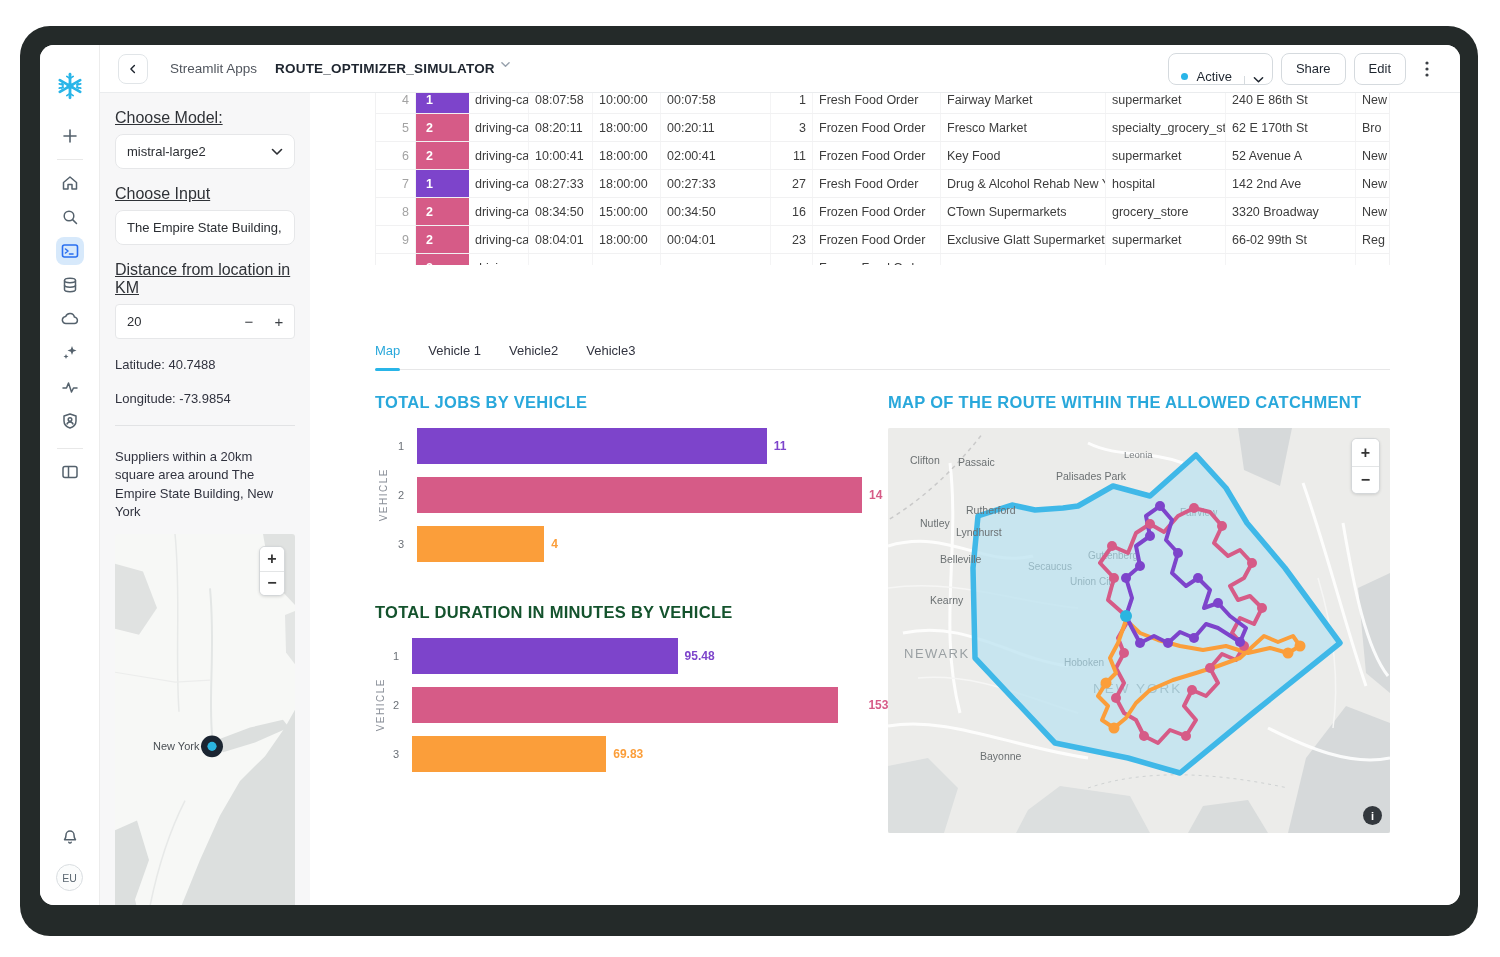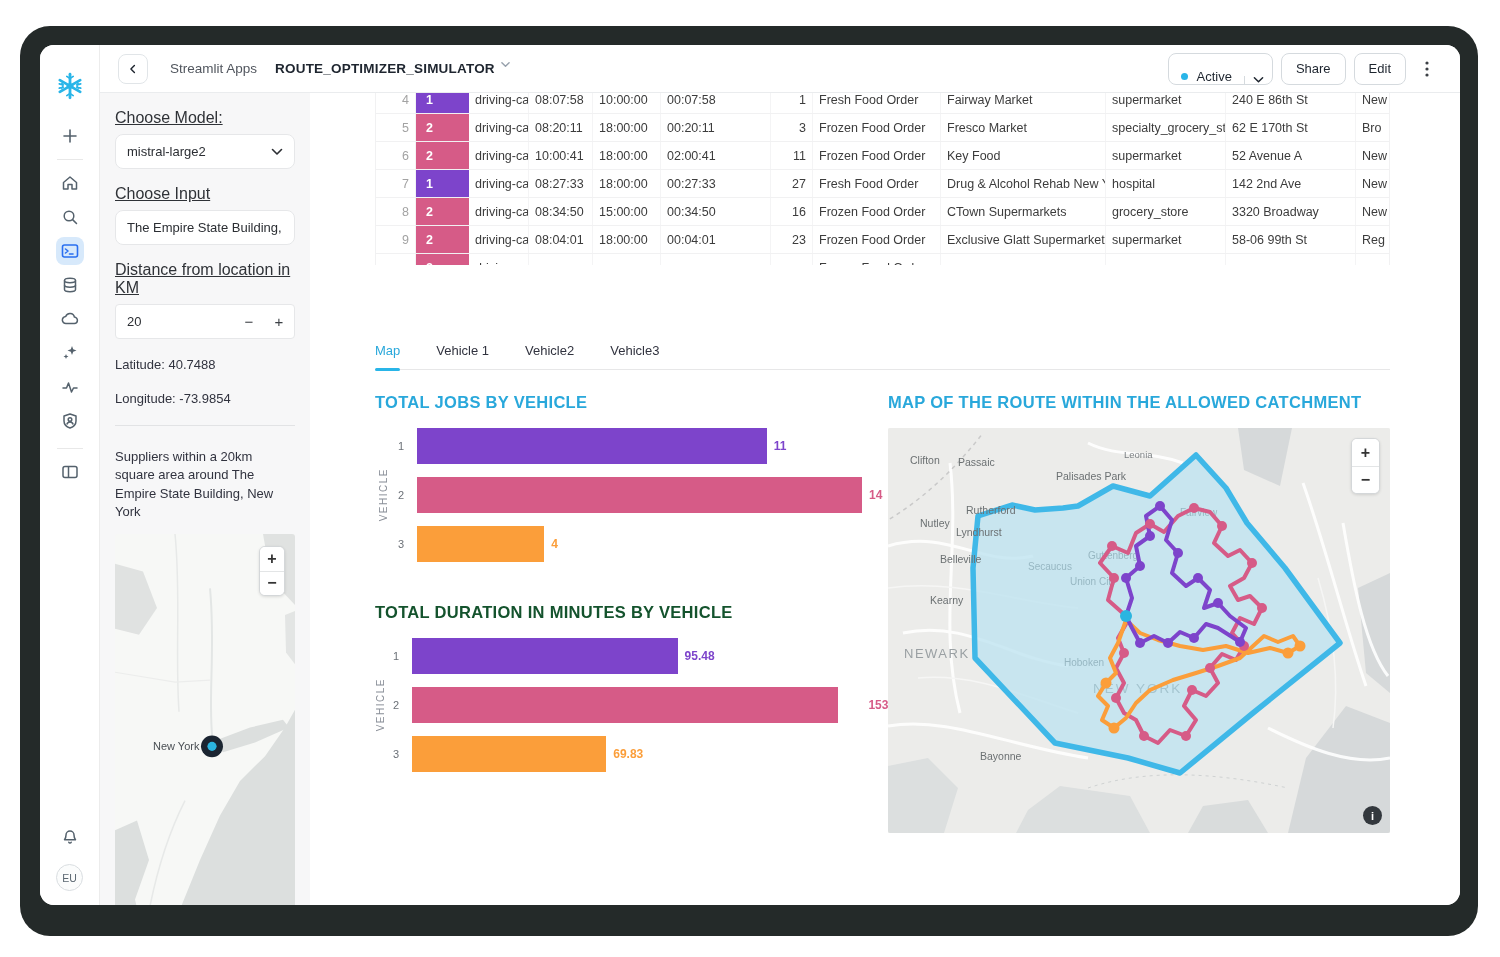--- a/index.html
+++ b/index.html
@@ -69,21 +69,21 @@
   .c-t2    { width:68px; }
   .c-dur   { width:110px; }
   .c-cnt   { width:42px; justify-content:flex-end; }
   .c-ord   { width:128px; }
   .c-name  { width:165px; }
   .c-type  { width:120px; }
   .c-addr  { width:130px; }
   .c-city  { width:35px; border-right:none !important; }
 
   
-  .tabs { position:absolute; left:65px; top:250px; width:1015px; height:27px; display:flex; gap:36px; border-bottom:1px solid #e7e7e8; }
+  .tabs { position:absolute; left:65px; top:250px; width:1015px; height:27px; display:flex; gap:28px; border-bottom:1px solid #e7e7e8; }
   .tab { font-size:13px; color:#31333f; padding-bottom:9px; cursor:pointer; position:relative; }
   .tab.active { font-weight:400; }
   .tab.active::after { content:""; position:absolute; left:0; right:0; bottom:-2px; height:3px; background:#29b5e8; border-radius:2px; }
 
   
   .viz-row { position:absolute; left:65px; top:300px; width:1015px; display:flex; }
   .viz-left { width:513px; }
   .viz-right { width:502px; }
   .chart-title { font-size:16.5px; font-weight:700; letter-spacing:.3px; margin-bottom:16px; }
   .plot { display:flex; }
@@ -365,21 +365,21 @@
           <div class="c-idx">9</div>
           <div class="c-veh" style="background: rgb(214, 91, 135);">2</div>
           <div class="c-prof">driving-car</div>
           <div class="c-t1">08:04:01</div>
           <div class="c-t2">18:00:00</div>
           <div class="c-dur">00:04:01</div>
           <div class="c-cnt">23</div>
           <div class="c-ord">Frozen Food Order</div>
           <div class="c-name">Exclusive Glatt Supermarket</div>
           <div class="c-type">supermarket</div>
-          <div class="c-addr">58-06 99th St</div>
+          <div class="c-addr">66-02 99th St</div>
           <div class="c-city">Reg</div>
         </div>
         <div class="trow">
           <div class="c-idx"></div>
           <div class="c-veh" style="background: rgb(214, 91, 135);">2</div>
           <div class="c-prof">driving-car</div>
           <div class="c-t1"></div>
             <div class="c-t2"></div>
           <div class="c-dur"></div>
             <div class="c-cnt"></div>

